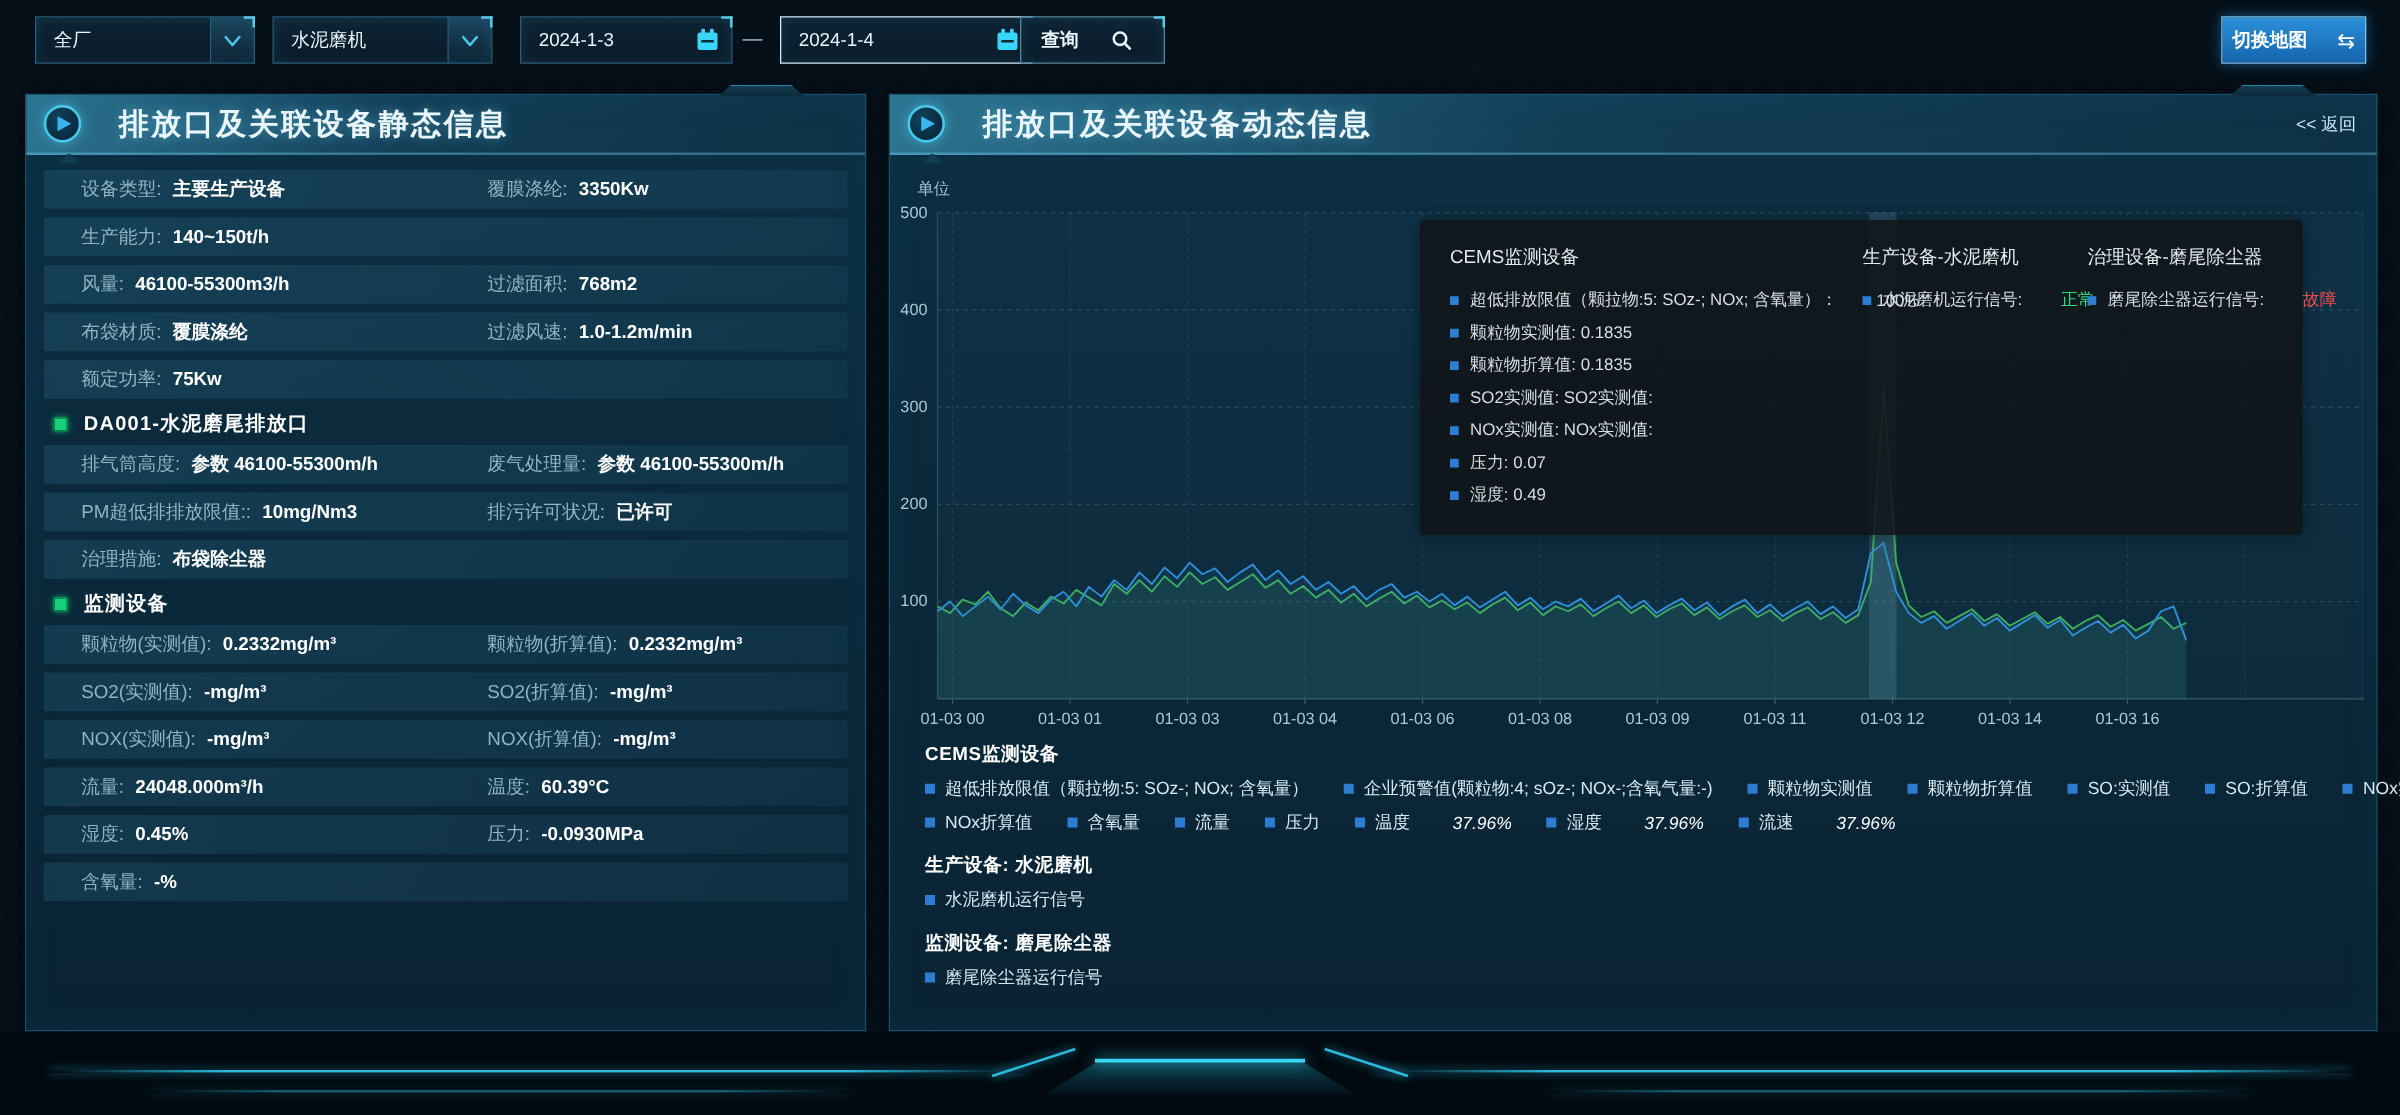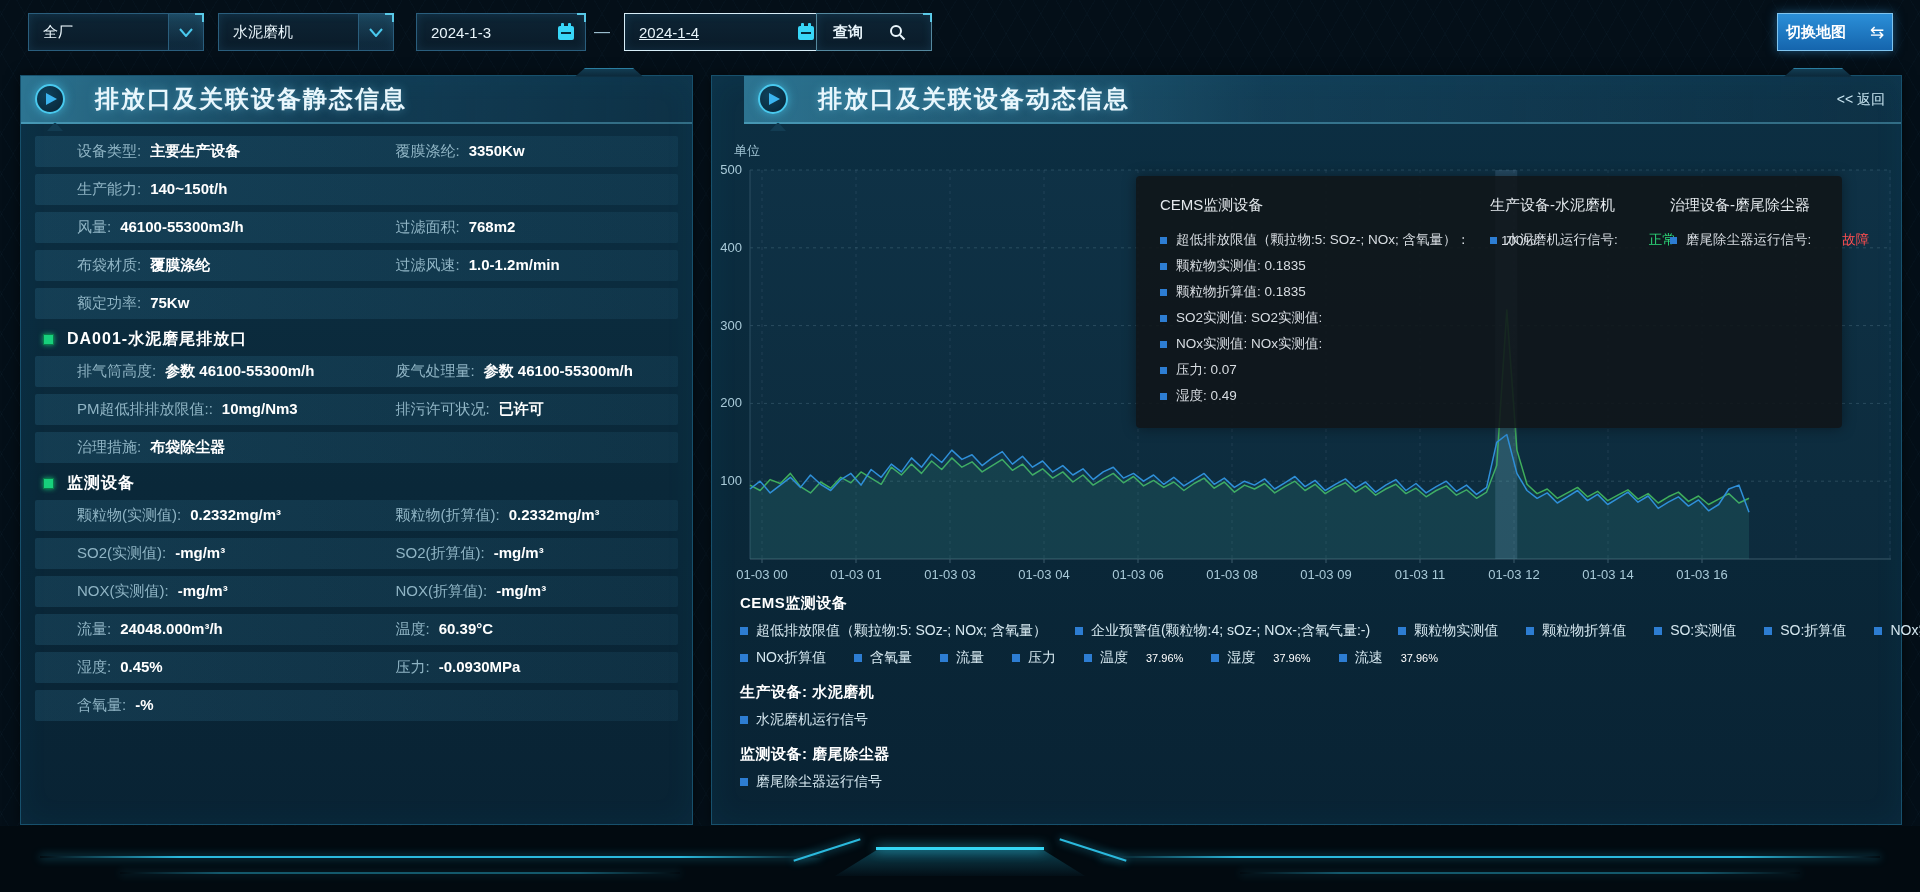--- a/index.html
+++ b/index.html
@@ -27,21 +27,21 @@
   .map-btn{position:absolute;right:27px;top:13px;width:116px;height:38px;box-sizing:border-box;cursor:pointer;
     display:flex;align-items:center;justify-content:center;gap:24px;color:#fff;font-size:15px;font-weight:700;
     background:linear-gradient(180deg,#2b8fd8,#1565ad);border:1px solid #7fc4ef;box-shadow:0 0 10px rgba(50,150,220,.5);}
   .swap-glyph{font-size:17px;font-weight:400;}
 
   
   .panel{position:absolute;top:75px;height:750px;box-sizing:border-box;
     background:linear-gradient(180deg,#0c2f43 0%,#0a2839 55%,#092334 100%);
     border:1px solid #17506c;box-shadow:inset 0 0 30px rgba(30,160,210,.07),0 0 12px rgba(0,0,0,.55);}
   .left-panel{left:20px;width:673px;}
-  .right-panel{left:711px;width:1191px;padding-left:32px;}
+  .right-panel{left:711px;width:1191px;}
   .panel::before{content:"";position:absolute;right:40px;top:-8px;width:86px;height:8px;
     background:linear-gradient(180deg,#123c52,#0b2738);clip-path:polygon(10% 100%,22% 0,78% 0,90% 100%);
     border-top:1px solid #2a7da0;}
   .panel-header{position:relative;height:46px;display:flex;align-items:center;gap:14px;padding-left:14px;
     background:linear-gradient(90deg,rgba(72,172,208,.55),rgba(35,100,135,.28) 45%,rgba(25,70,100,.10));
     border-bottom:2px solid rgba(120,220,250,.35);}
   .panel-header::after{content:"";position:absolute;left:26px;bottom:-9px;width:16px;height:8px;
     background:#123c52;clip-path:polygon(0 100%,50% 0,100% 100%);border-top:1px solid #35c7ea;}
   .panel-title{margin:16px;font-size:24px;font-weight:600;color:#e9f7fd;letter-spacing:2px;
     text-shadow:0 0 10px rgba(120,220,255,.45);}
@@ -51,21 +51,21 @@
   .play-icon::after{content:"";position:absolute;left:9px;top:7px;border-left:11px solid #3bb4ef;
     border-top:6px solid transparent;border-bottom:6px solid transparent;}
   .back-link{position:absolute;right:16px;top:15px;color:#c9e6f2;font-size:14px;cursor:pointer;text-decoration:none;}
 
   
   .panel-body{padding:12px 14px 0 14px;}
   .sec-header{display:flex;align-items:center;gap:13px;height:26px;margin:3px 0 4px 8px;}
   .bullet{width:9px;height:9px;background:#17d07c;border:1px solid #0a7a4a;box-shadow:0 0 5px rgba(23,208,124,.8);}
   .sec-title{font-size:16px;font-weight:700;color:#fff;letter-spacing:1px;}
   .info-row{display:grid;grid-template-columns:53% 47%;align-items:center;height:31px;margin-bottom:7px;
-    padding-left:42px;background:linear-gradient(90deg,rgba(70,160,200,.16),rgba(70,160,200,.09));border-radius:2px;}
+    padding-left:30px;background:linear-gradient(90deg,rgba(70,160,200,.16),rgba(70,160,200,.09));border-radius:2px;}
   .cell{display:flex;align-items:baseline;gap:9px;}
   .lbl{color:#8fb4c4;font-size:15px;white-space:nowrap;}
   .val{color:#fff;font-size:15px;font-weight:700;white-space:nowrap;}
 
   
   .chart-wrap{position:absolute;left:0;top:46px;width:1191px;height:480px;}
   .unit-label{position:absolute;left:22px;top:20px;color:#9fc2d2;font-size:13px;}
   #chart-svg{position:absolute;left:0;top:0;}
   .tooltip{position:absolute;left:424px;top:54px;width:706px;height:252px;box-sizing:border-box;
     background:rgba(16,20,24,.88);border-radius:4px;padding:20px 24px;pointer-events:none;
@@ -77,21 +77,21 @@
   .tt-bullet{width:7px;height:7px;background:#2d7dd2;flex:0 0 7px;}
   .tt-val{margin-left:22px;}
 
   
   .legend-area{position:absolute;left:28px;top:518px;right:24px;}
   .lg-header{font-size:15px;font-weight:700;color:#fff;margin:0 0 9px 0;letter-spacing:.5px;}
   .lg-row{display:flex;align-items:center;gap:28px;margin-bottom:9px;flex-wrap:nowrap;}
   .lg-item{display:flex;align-items:center;gap:8px;white-space:nowrap;cursor:pointer;}
   .lg-bullet{width:8px;height:8px;background:#2d7dd2;}
   .lg-text{color:#d6e8f0;font-size:14px;}
-  .lg-val{color:#fff;font-size:11px;margin-left:10px;}
+  .lg-val{color:#fff;font-size:14px;margin-left:26px;font-style:italic;}
 
   
   .deco{position:absolute;left:0;bottom:0;width:100%;height:66px;background:#020a10;overflow:hidden;}
   .deco .trap{position:absolute;left:50%;bottom:16px;transform:translateX(-50%);width:250px;height:28px;
     background:linear-gradient(180deg,rgba(40,200,240,.30),rgba(10,50,70,.12));
     clip-path:polygon(0 100%,18% 0,82% 0,100% 100%);}
   .deco .trap-edge{position:absolute;left:50%;bottom:42px;transform:translateX(-50%);width:168px;height:3px;
     background:#35d7f5;box-shadow:0 0 12px #35d7f5;}
   .deco .line{position:absolute;height:2px;background:linear-gradient(90deg,transparent,#2bb9dd 18%,#2bb9dd 82%,transparent);
     box-shadow:0 0 8px rgba(43,185,221,.7);}
@@ -131,21 +131,21 @@
       <span class="cal">
         <svg class="icon-svg" width="22" height="22" viewBox="0 0 22 22">
             <rect x="3" y="5" width="16" height="14" rx="2" fill="#38d6f8"></rect>
             <rect x="6" y="2" width="3" height="5" rx="1" fill="#38d6f8"></rect>
             <rect x="13" y="2" width="3" height="5" rx="1" fill="#38d6f8"></rect>
             <line x1="6" y1="12" x2="16" y2="12" stroke="#06293a" stroke-width="2"></line>
           </svg>
       </span>
     </div>
     <span class="date-dash" style="left:594px;">—</span>
-    <div class="tb-box datebox focused" style="left:624px;width:202px;text-decoration:underline;">
+    <div class="tb-box datebox focused" style="left:624px;width:202px;">
       <span>2024-1-4</span>
       <span class="cal">
         <svg class="icon-svg" width="22" height="22" viewBox="0 0 22 22">
             <rect x="3" y="5" width="16" height="14" rx="2" fill="#38d6f8"></rect>
             <rect x="6" y="2" width="3" height="5" rx="1" fill="#38d6f8"></rect>
             <rect x="13" y="2" width="3" height="5" rx="1" fill="#38d6f8"></rect>
             <line x1="6" y1="12" x2="16" y2="12" stroke="#06293a" stroke-width="2"></line>
           </svg>
       </span>
     </div>

